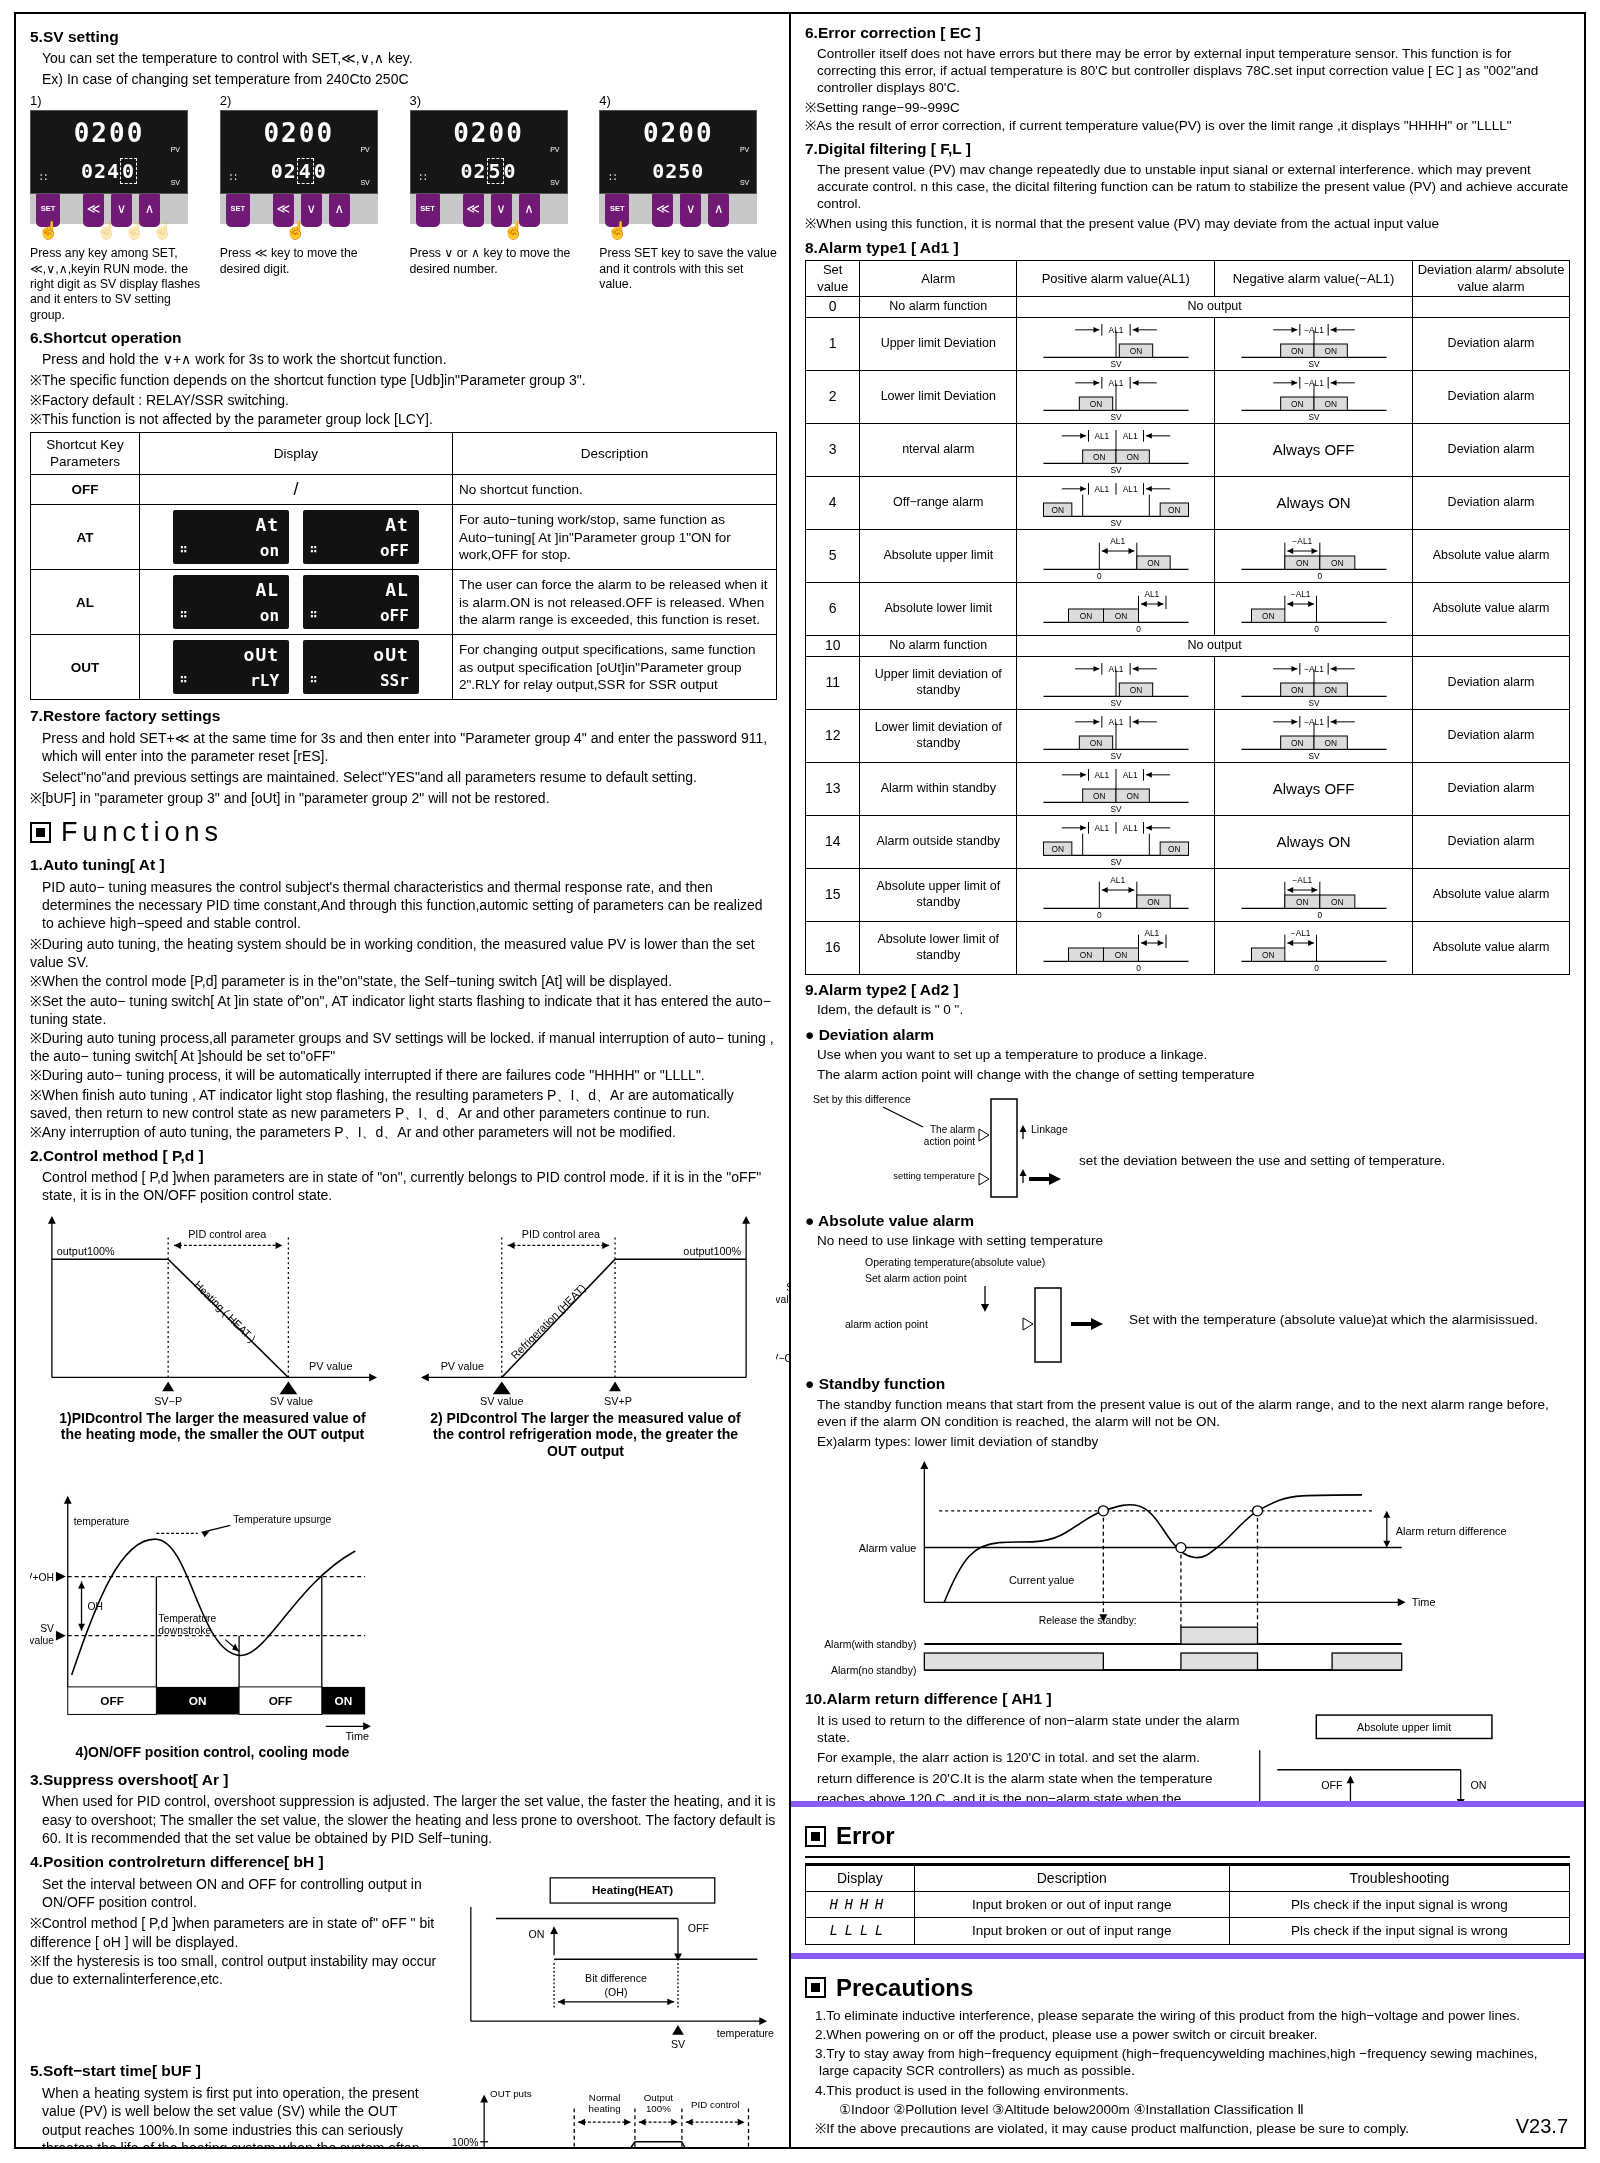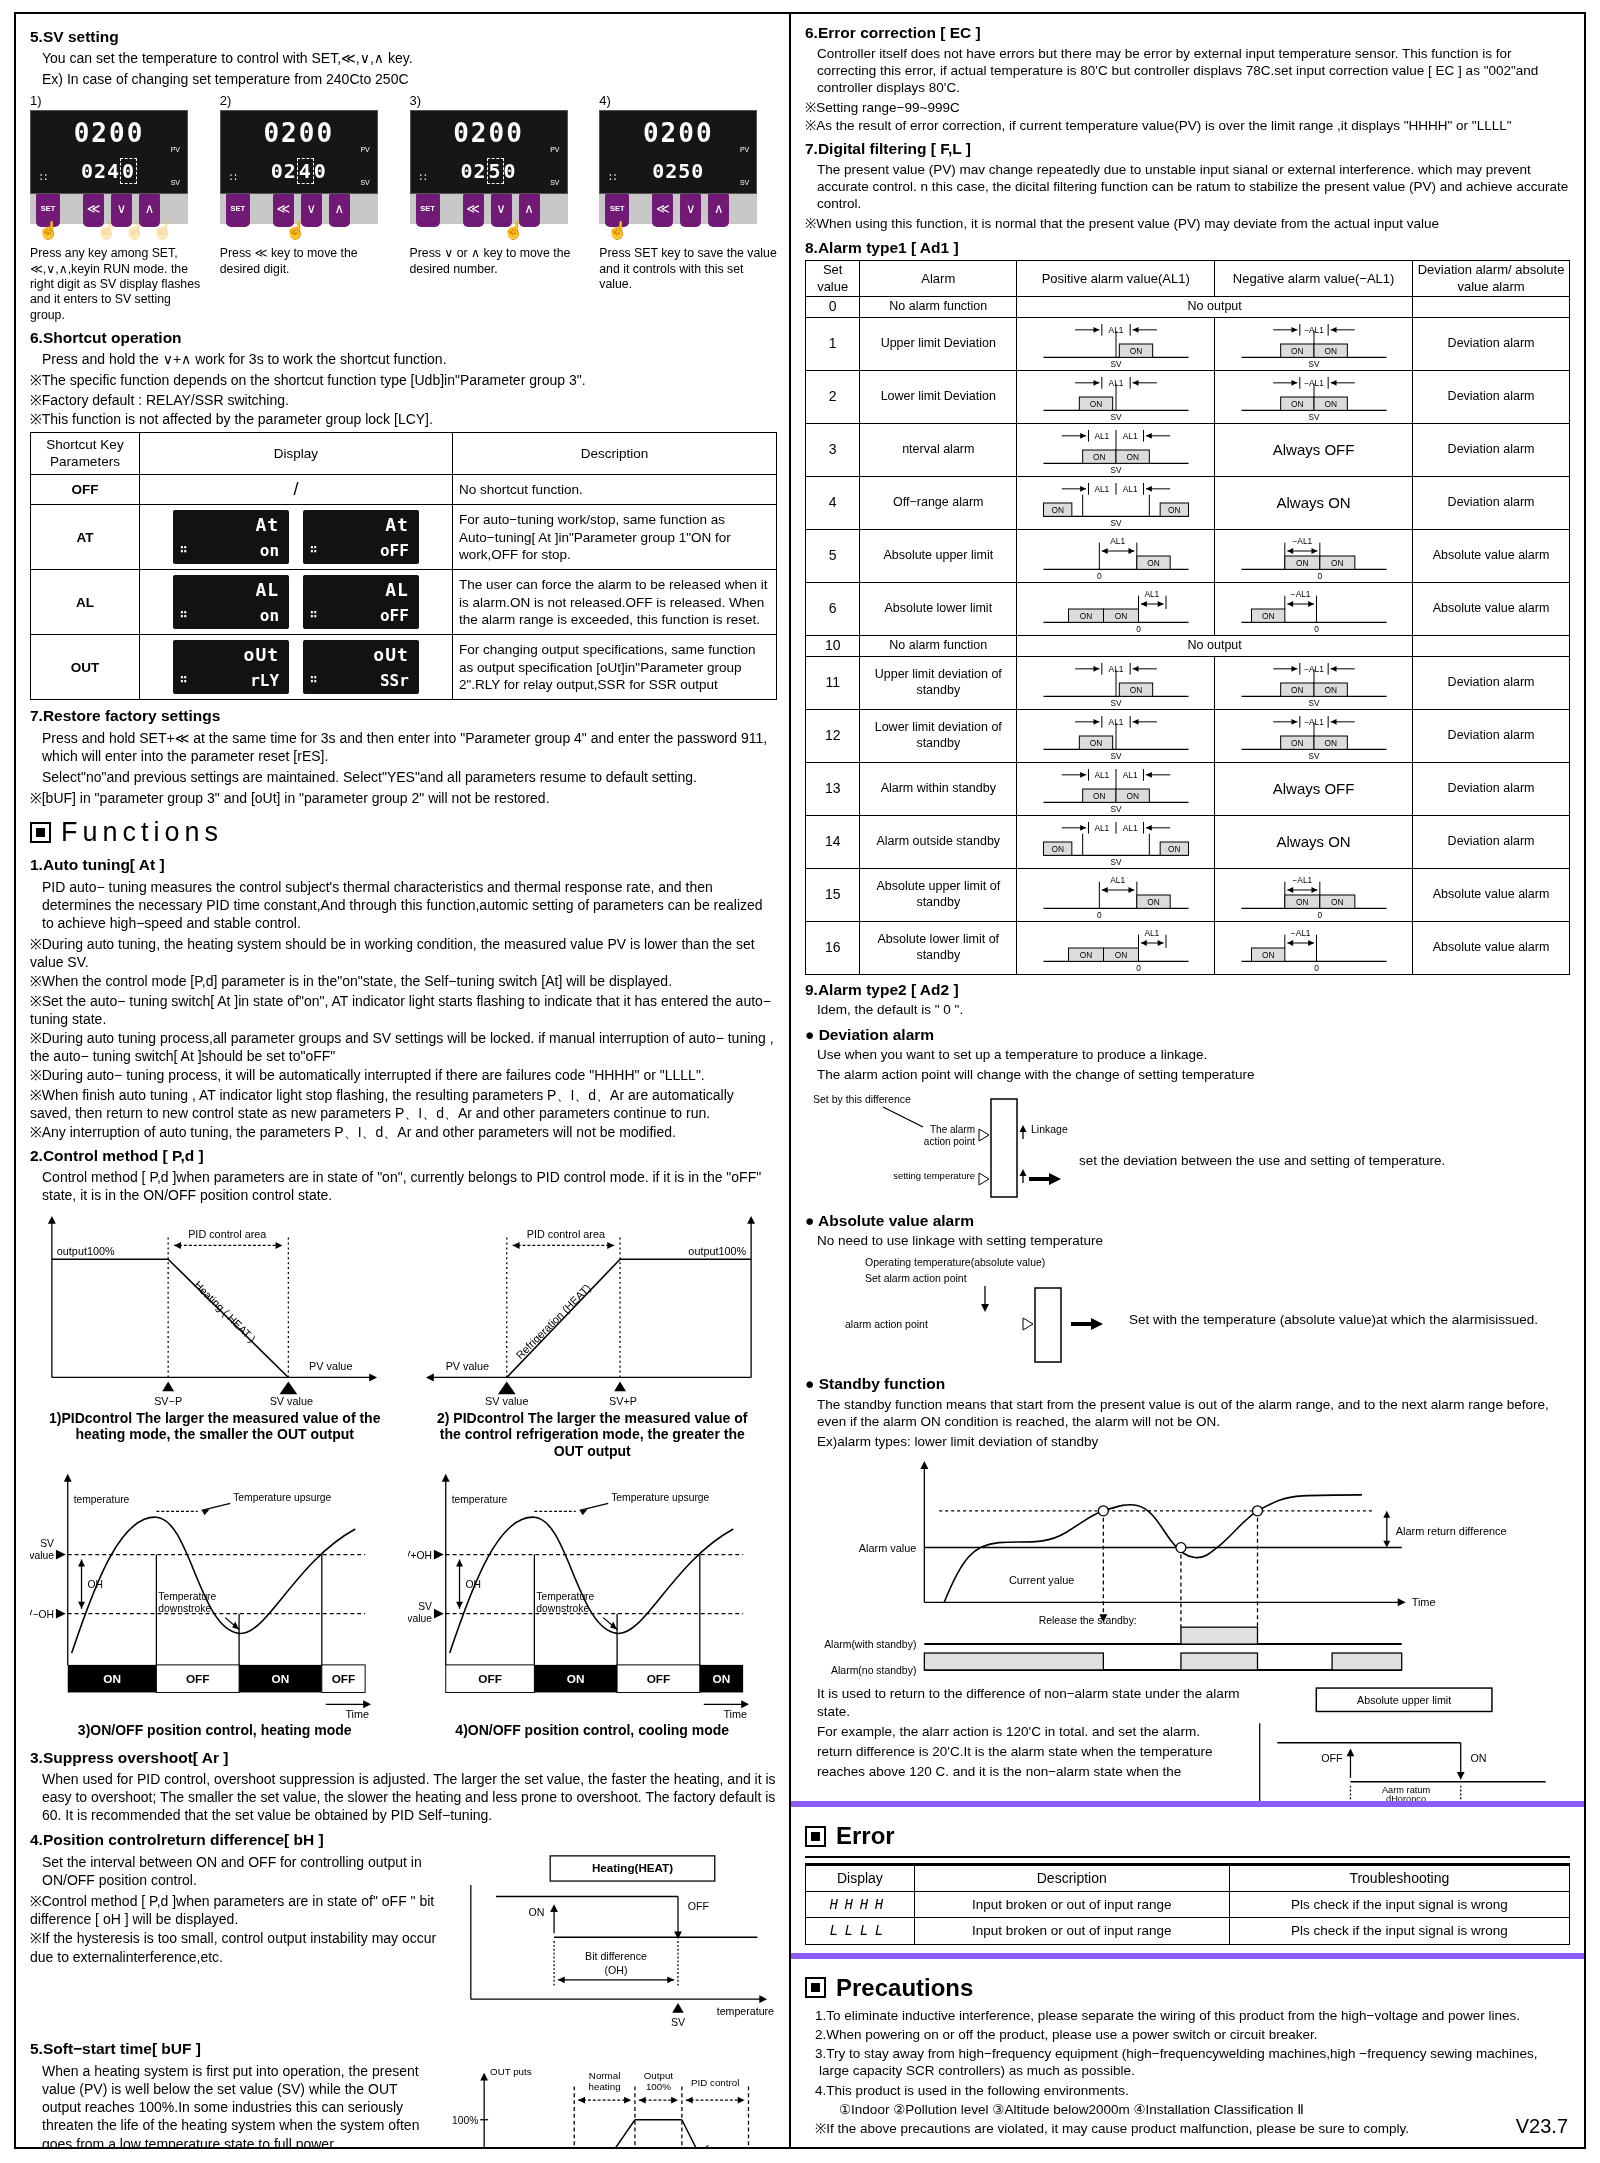--- a/index.html
+++ b/index.html
@@ -42,21 +42,21 @@
   .mini{position:absolute;right:1px;bottom:-3px;font-size:7px;color:#fff;}
   .dots2{position:absolute;left:3px;bottom:0;color:#fff;font-size:11px;}
   .btnbar{display:flex;align-items:center;background:#c8c8c8;height:30px;padding:0 6px;gap:7px;}
   .btn{width:21px;height:36px;border-radius:5px;background:#701a75;color:#fff;display:flex;align-items:center;justify-content:center;font-size:13px;flex:0 0 auto;}
   .btn.set{font-size:7.5px;font-weight:bold;width:24px;margin-right:16px;}
   .hands{height:22px;position:relative;font-size:17px;}
   .hand{position:absolute;top:-4px;}
   .hand.ghost{opacity:.35;}
   .hp1{left:8px}.hp2{left:66px}.hp3{left:94px}.hp4{left:122px}
   .cap{font-size:12.3px;line-height:1.25;}
-  .fig-grid{display:grid;grid-template-columns:1fr 1fr;column-gap:8px;margin-top:2px;}
+  .fig-grid{display:grid;grid-template-columns:1fr 1fr 1fr;column-gap:8px;margin-top:2px;}
   .figcap{font-weight:bold;text-align:center;font-size:14px;line-height:1.2;margin:0 18px 4px;}
   svg{display:block;font-family:"Liberation Sans",sans-serif;}
   .sec-flex{display:flex;gap:4px;align-items:flex-start;}
   .sec-flex .txt{flex:1;min-width:0;}
   .alarm-table{width:100%;margin:3px 0 4px;}
   .alarm-table th,.alarm-table td{border:1.5px solid #000;padding:1px 3px;text-align:center;font-size:12.5px;}
   .alarm-table th{font-weight:normal;font-size:13px;}
   .alarm-table td.av{width:46px;font-size:14px;}
   .alarm-table td.an{width:146px;}
   .alarm-table td.dg{width:186px;}
@@ -1016,20 +1016,21 @@
         <circle cx="455" cy="58" r="5" fill="#fff" stroke="#000" stroke-width="1.3"></circle>
         <text x="112" y="99" font-size="11" text-anchor="end">Alarm value</text>
         <text x="205" y="132" font-size="11">Current yalue</text>
         <text x="610" y="154" font-size="11">Time</text>
         <text x="594" y="82" font-size="11">Alarm return difference</text>
         <text x="235" y="172" font-size="10.5">Release the standby:</text>
         <text x="112" y="196" font-size="10.5" text-anchor="end">Alarm(with standby)</text>
         <text x="112" y="222" font-size="10.5" text-anchor="end">Alarm(no standby)</text>
       </svg>
 
+      <div class="h">10.Alarm return difference [ AH1 ]</div>
       <div class="sec-flex">
         <div class="txt">
           <div class="p indent">It is used to return to the difference of non−alarm state under the alarm state.</div>
           <div class="p indent">For example, the alarr action is 120'C in total. and set the alarm.</div>
           <div class="p indent">return difference is 20'C.It is the alarm state when the temperature</div>
           <div class="p indent">reaches above 120 C. and it is the non−alarm state when the</div>
 
         </div>
         <svg viewBox="0 0 330 178" width="322" height="174">
           <g stroke="#000" stroke-width="1.3" fill="none">

